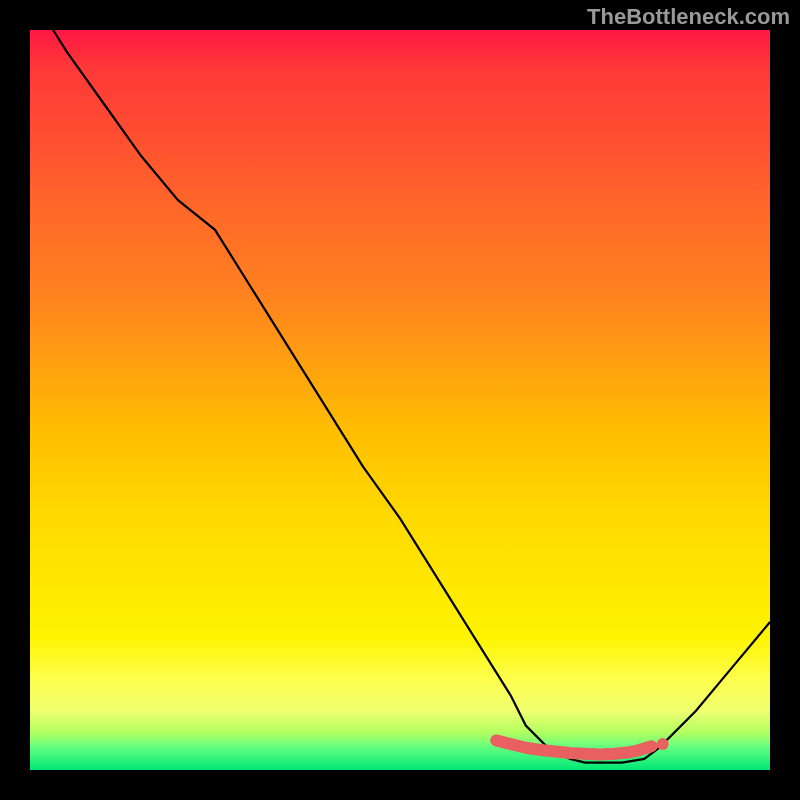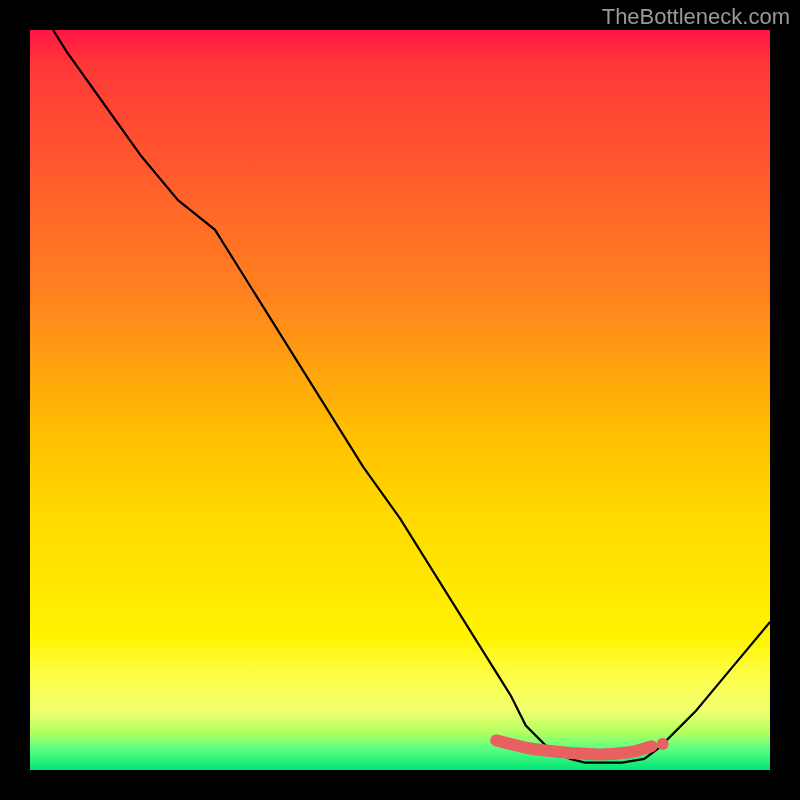--- a/index.html
+++ b/index.html
@@ -10,21 +10,21 @@
     background: #000;
     font-family: Arial, sans-serif;
     position: relative;
   }
   .watermark {
     position: absolute;
     top: 4px;
     right: 10px;
     color: #999;
     font-size: 22px;
-    font-weight: normal;
+    font-weight: bold;
     z-index: 10;
   }
   .plot-area {
     position: absolute;
     left: 30px;
     top: 30px;
     width: 740px;
     height: 740px;
   }
   .gradient-bg {

